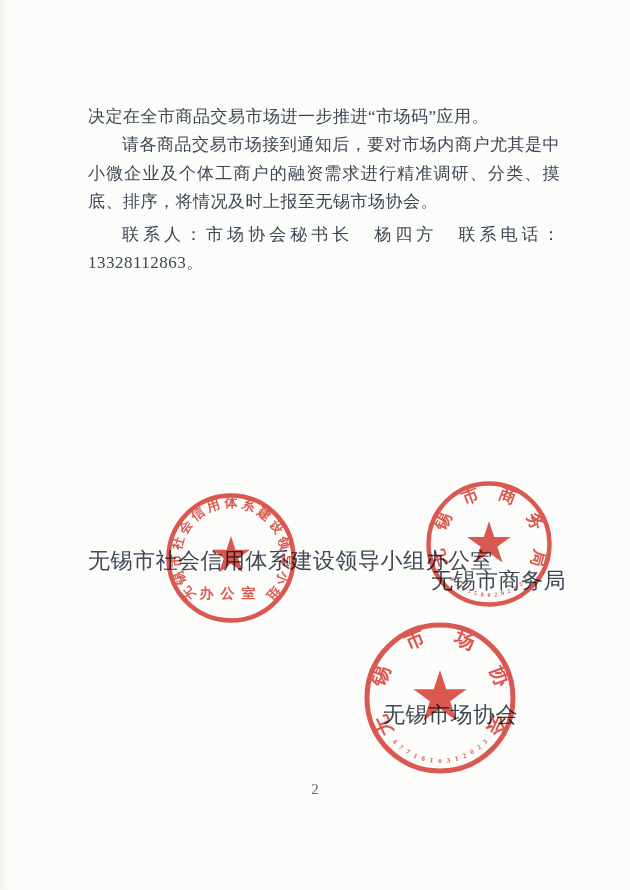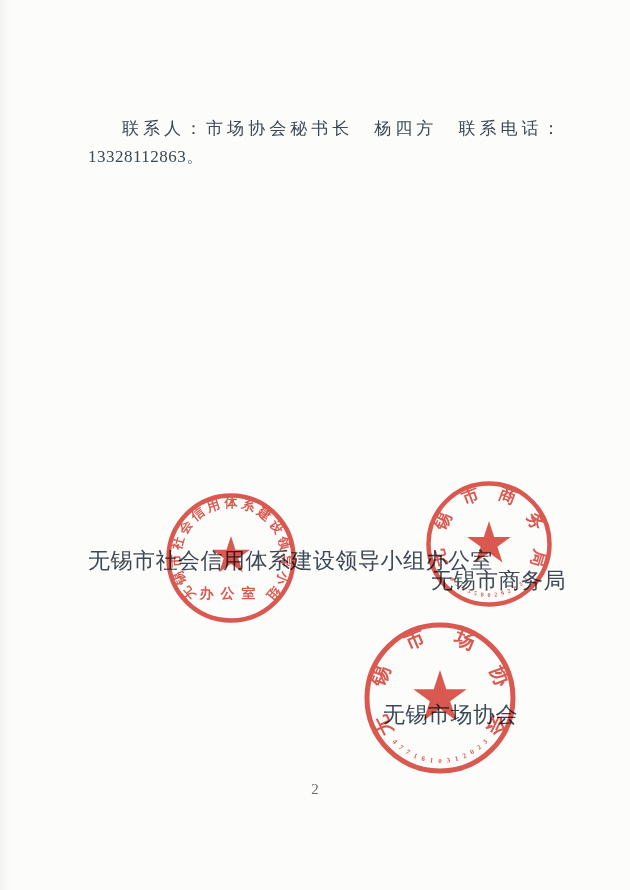--- a/index.html
+++ b/index.html
@@ -9,21 +9,21 @@
     background:linear-gradient(90deg,#f2f2ef 0px,#fcfcfa 10px,#fcfcfa 100%);
     overflow:hidden;
   }
   .bodytext{
     position:absolute;left:88px;top:103px;width:472px;
     font-size:17px;line-height:28.4px;letter-spacing:0.5px;
     color:#3d4855;text-align:justify;
   }
   .bodytext p{margin:0;padding:0;}
   .bodytext p.indent{text-indent:2em;}
-  .bodytext p.contact{margin-top:12px;}
+  .bodytext p.contact{margin-top:4px;}
   .sig{position:absolute;font-size:22px;letter-spacing:0.5px;color:#3d4855;white-space:nowrap;}
   .sig-left{left:88px;top:546px;}
   .sig-right{left:431px;top:546px;margin-top:20px;}
   .issuer-name{left:383px;top:672px;margin-top:28px;}
   .issuer-date{left:368px;top:696px;letter-spacing:2px;}
   .pagenum{
     position:absolute;left:0;right:0;top:781px;text-align:center;
     font-size:15px;color:#6b6f72;
   }
   .seal{position:absolute;mix-blend-mode:multiply;opacity:0.84;}
@@ -31,20 +31,22 @@
   .seal-2{left:423px;top:478px;}
   .seal-3{left:361px;top:619px;}
   .seal text{font-family:"Liberation Serif",serif;font-weight:bold;}
 </style>
 </head>
 <body>
 
 <div class="page">
 
   <div class="bodytext">
+    <p>决定在全市商品交易市场进一步推进“市场码”应用。</p>
+    <p class="indent">请各商品交易市场接到通知后，要对市场内商户尤其是中小微企业及个体工商户的融资需求进行精准调研、分类、摸底、排序，将情况及时上报至无锡市场协会。</p>
     <p class="indent contact">联系人：市场协会秘书长　杨四方　联系电话：13328112863。</p>
   </div>
 
   <span class="sig sig-left">无锡市社会信用体系建设领导小组办公室</span>
   <span class="sig sig-right">无锡市商务局</span>
 
   <span class="sig issuer-name">无锡市场协会</span>
 
   <div class="pagenum">2</div>
 

